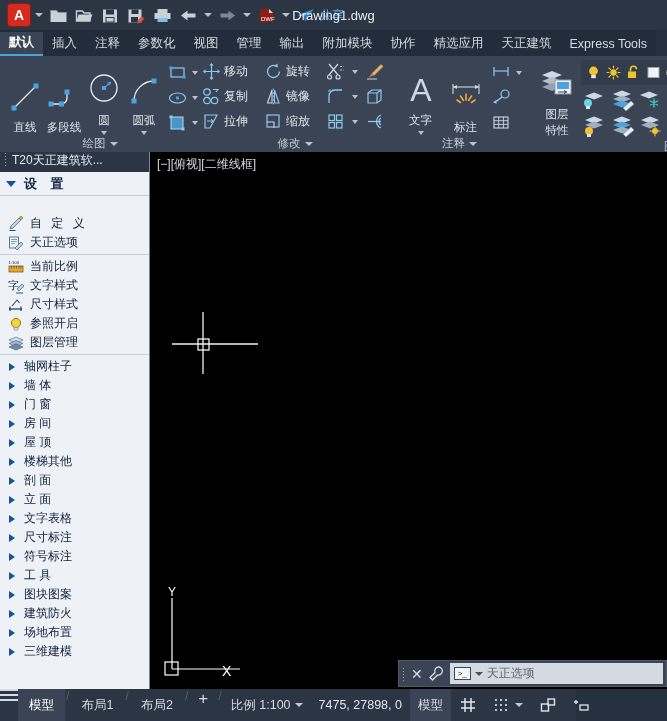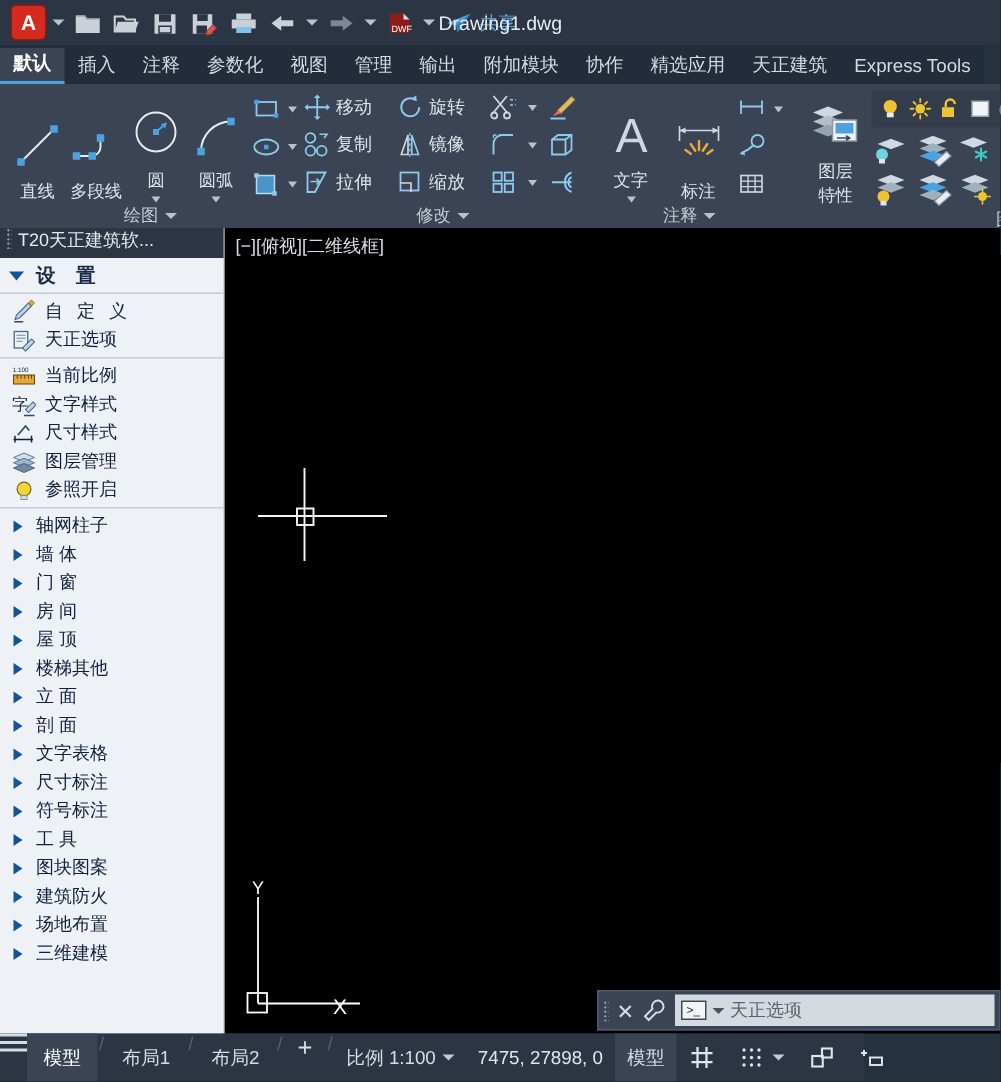--- a/index.html
+++ b/index.html
@@ -649,21 +649,21 @@
       <span>T20天正建筑软...</span>
     </div>
 
     <div class="dock-scroll">
 
       <div class="grp-header">
         <span class="tri-dn"></span>
         <span class="t">设 置</span>
       </div>
 
-      <div class="ditem" style="margin-top:2px">
+      <div class="ditem" style="margin-top:18px">
         <span class="ic">
           <svg width="16" height="16" viewBox="0 0 16 16">
             <path d="M2 13l3-1 8-8-2-2-8 8z" fill="#bcd3e8" stroke="#4a6b8a" stroke-width=".8"></path>
             <path d="M11 2l2 2 2-2-2-2z" fill="#e0a93c" stroke="#8a6a20" stroke-width=".6"></path>
             <path d="M1.5 14.5h6" stroke="#2a4a6a" stroke-width="1"></path>
           </svg>
         </span>
         <span class="tx sp1">自 定 义</span>
       </div>
 
@@ -709,38 +709,38 @@
             <path d="M2 9.5v4.5M13 9.5v4.5" stroke="#11213d" stroke-width="1"></path>
             <path d="M4 9l5-6 2.5 3" fill="none" stroke="#2a4a6a" stroke-width="1.1"></path>
           </svg>
         </span>
         <span class="tx">尺寸样式</span>
       </div>
 
       <div class="ditem">
         <span class="ic">
           <svg width="16" height="16" viewBox="0 0 16 16">
+            <circle cx="8" cy="7" r="4.6" fill="#f5d33a" stroke="#7a6510" stroke-width=".8"></circle>
+            <rect x="6" y="11.4" width="4" height="2.6" fill="#d9dee4" stroke="#7a8590" stroke-width=".6"></rect>
+          </svg>
+        </span>
+        <span class="tx">参照开启</span>
+      </div>
+
+      <div class="ditem">
+        <span class="ic">
+          <svg width="16" height="16" viewBox="0 0 16 16">
             <path d="M1 5l7-3 7 3-7 3z" fill="#cfdceb" stroke="#4a6b8a" stroke-width=".6"></path>
             <path d="M1 8.5l7-3 7 3-7 3z" fill="#9fb4c9" stroke="#4a6b8a" stroke-width=".6"></path>
             <path d="M1 12l7-3 7 3-7 3z" fill="#6f8aa6" stroke="#3a5a7a" stroke-width=".6"></path>
           </svg>
         </span>
         <span class="tx">图层管理</span>
       </div>
 
-      <div class="ditem">
-        <span class="ic">
-          <svg width="16" height="16" viewBox="0 0 16 16">
-            <circle cx="8" cy="7" r="4.6" fill="#f5d33a" stroke="#7a6510" stroke-width=".8"></circle>
-            <rect x="6" y="11.4" width="4" height="2.6" fill="#d9dee4" stroke="#7a8590" stroke-width=".6"></rect>
-          </svg>
-        </span>
-        <span class="tx">参照开启</span>
-      </div>
-
       <div class="hr-light"></div>
 
       <div class="ditem node">
         <span class="tri-rt"></span>
         <span class="tx">轴网柱子</span>
       </div>
       <div class="ditem node">
         <span class="tri-rt"></span>
         <span class="tx">墙    体</span>
       </div>
@@ -755,25 +755,25 @@
       <div class="ditem node">
         <span class="tri-rt"></span>
         <span class="tx">屋    顶</span>
       </div>
       <div class="ditem node">
         <span class="tri-rt"></span>
         <span class="tx">楼梯其他</span>
       </div>
       <div class="ditem node">
         <span class="tri-rt"></span>
+        <span class="tx">剖    面</span>
+      </div>
+      <div class="ditem node">
+        <span class="tri-rt"></span>
         <span class="tx">立    面</span>
-      </div>
-      <div class="ditem node">
-        <span class="tri-rt"></span>
-        <span class="tx">剖    面</span>
       </div>
       <div class="ditem node">
         <span class="tri-rt"></span>
         <span class="tx">文字表格</span>
       </div>
       <div class="ditem node">
         <span class="tri-rt"></span>
         <span class="tx">尺寸标注</span>
       </div>
       <div class="ditem node">

